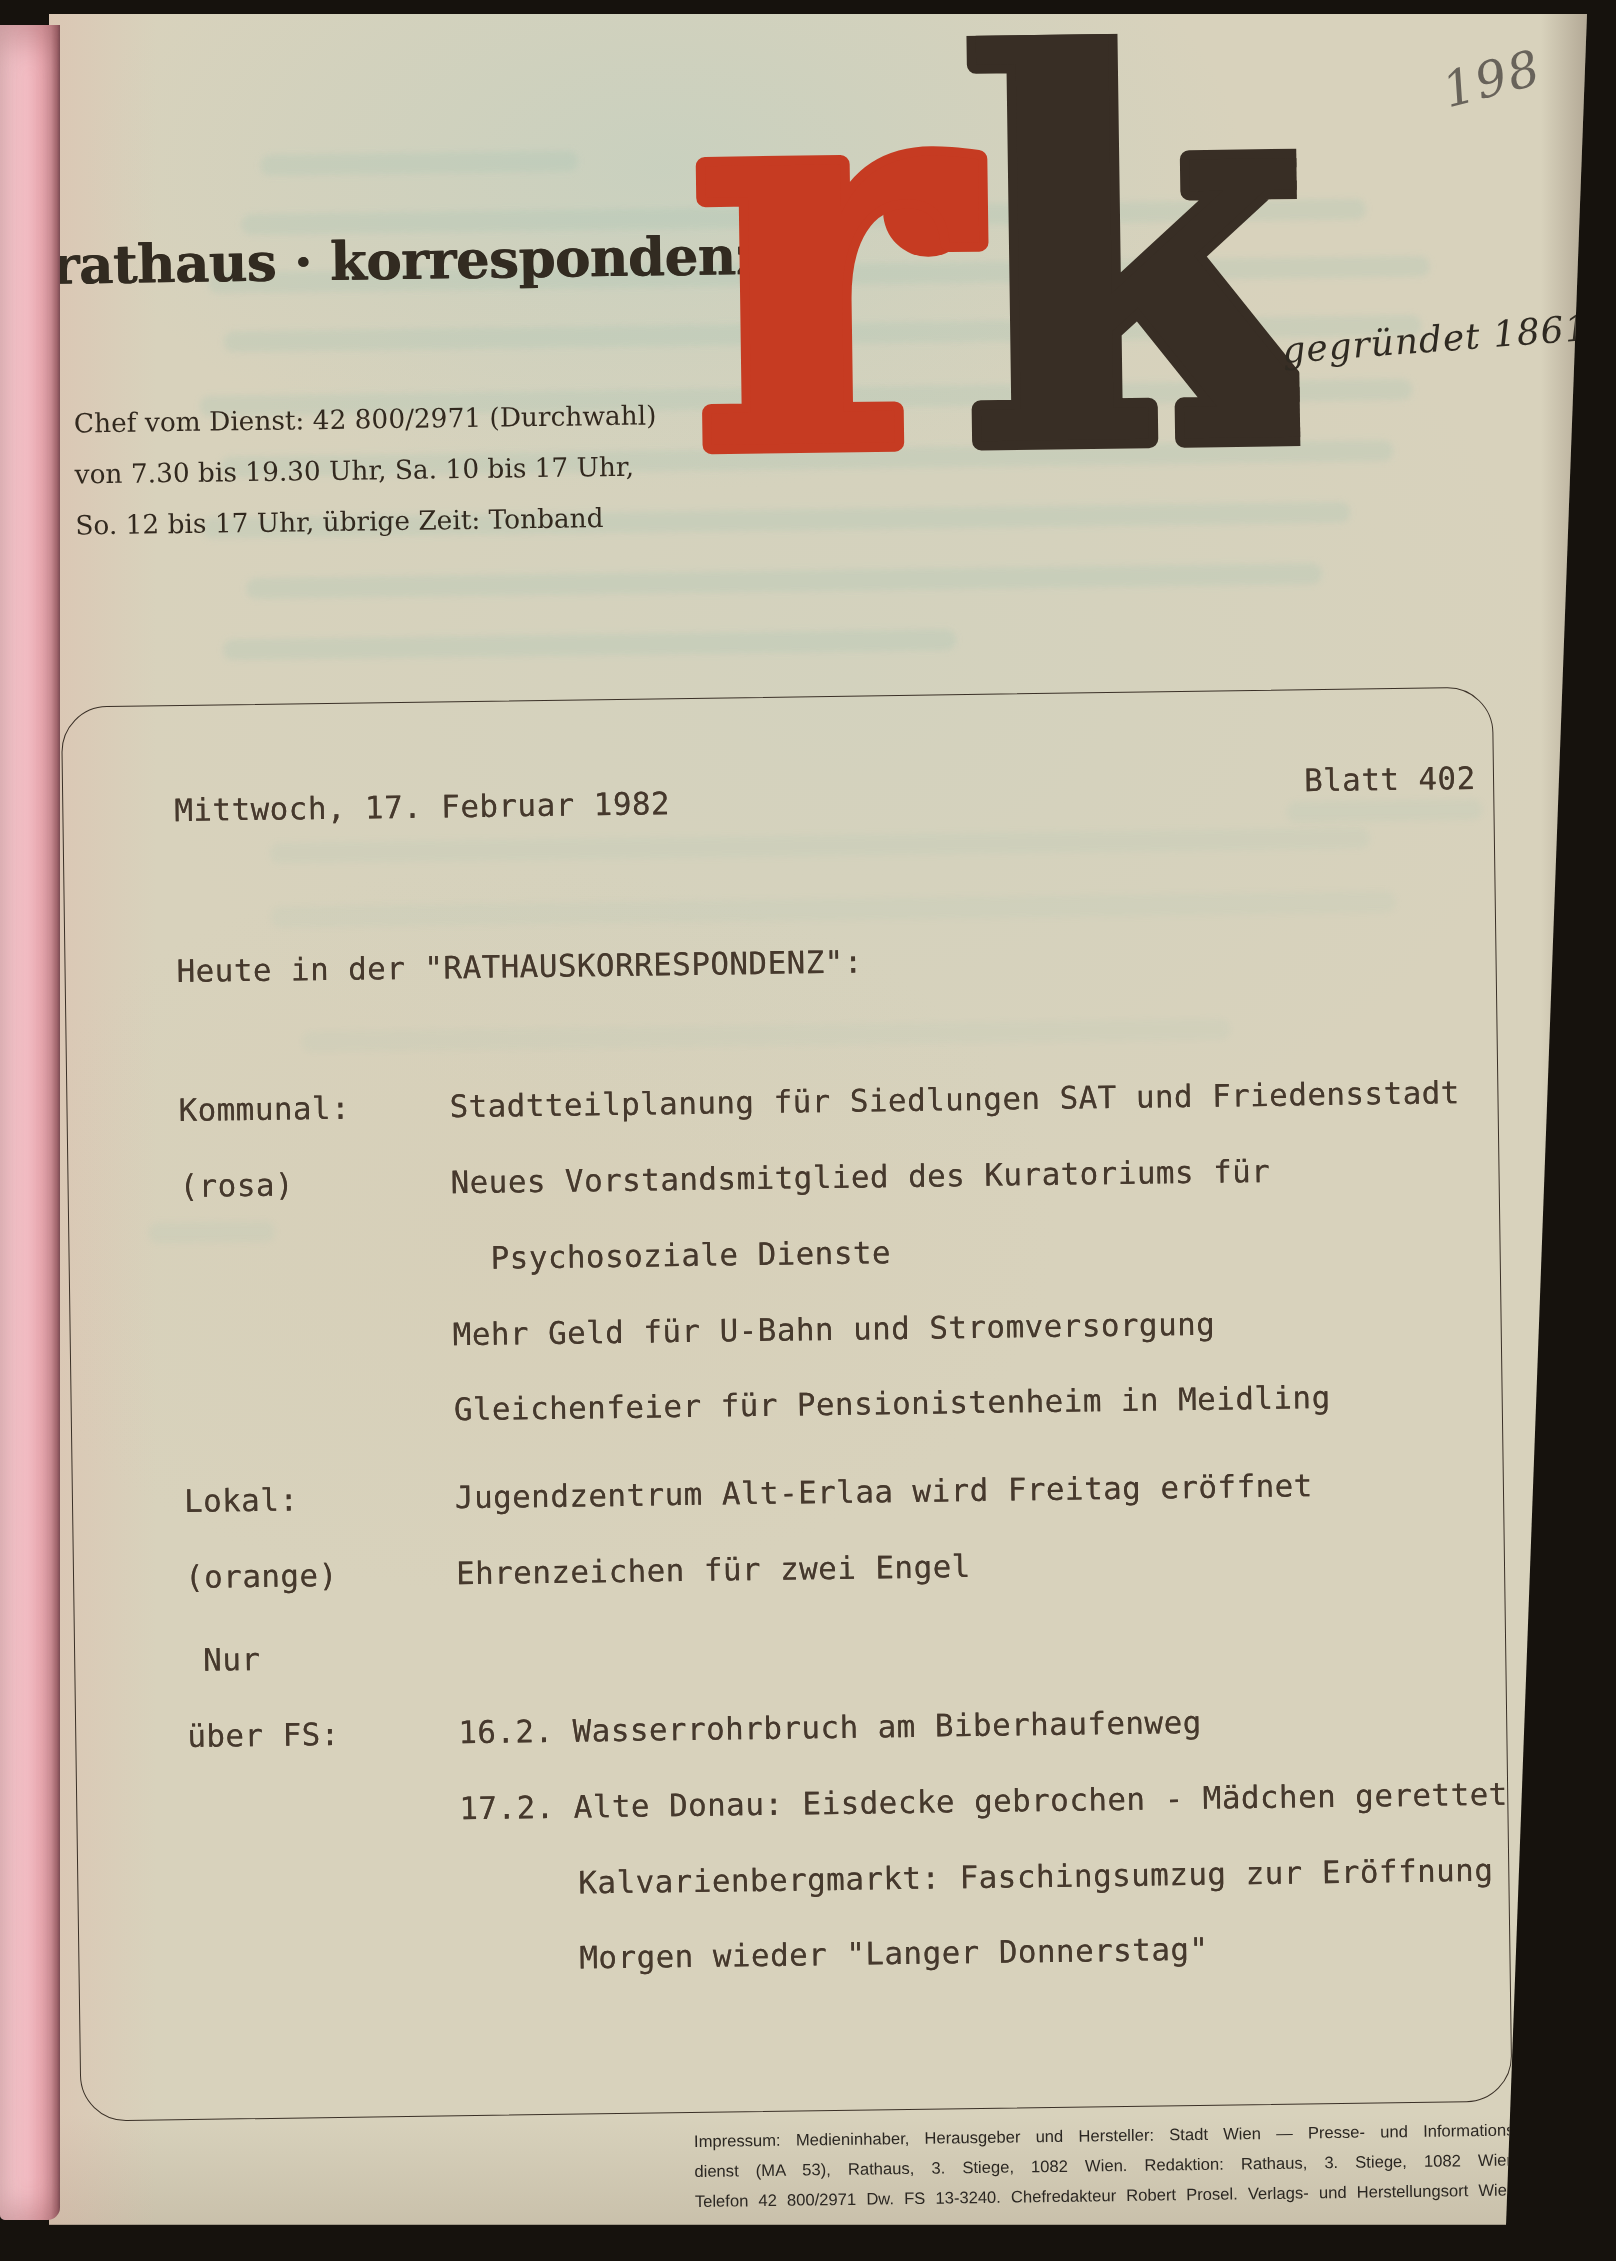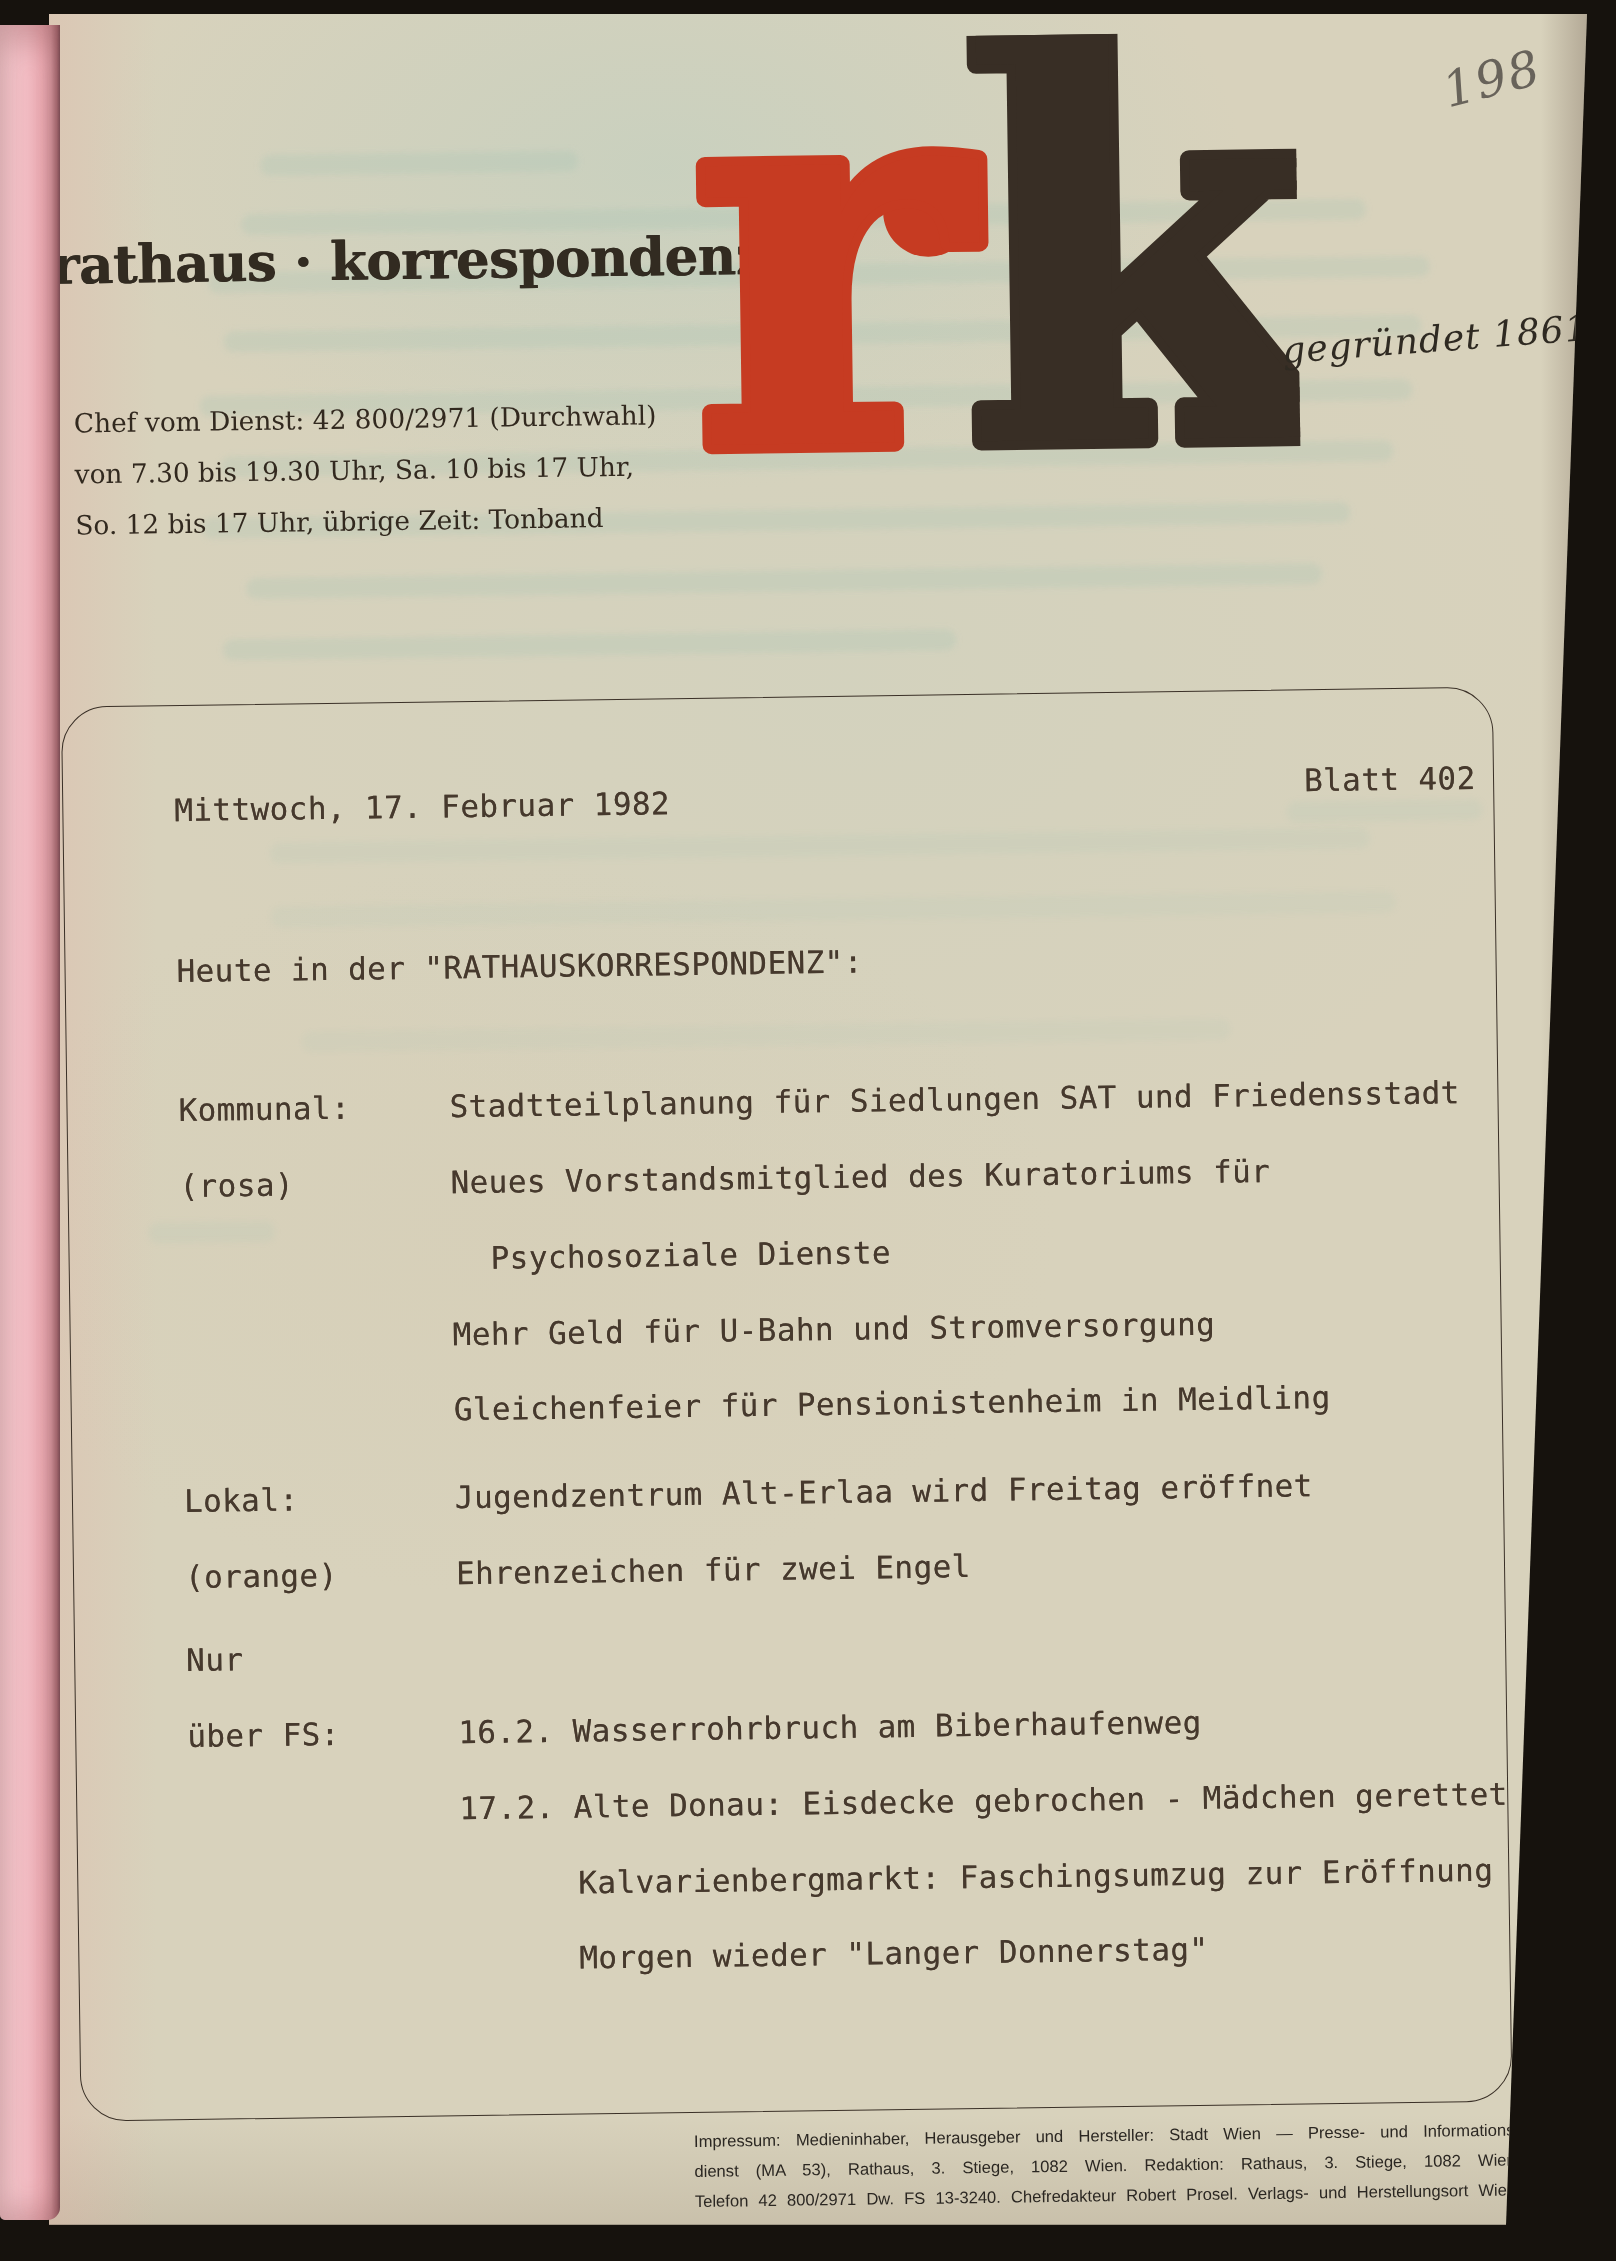--- a/index.html
+++ b/index.html
@@ -111,21 +111,21 @@
       <span class="tw" style="left:382px;top:462px">Neues Vorstandsmitglied des Kuratoriums für</span>
       <span class="tw" style="left:421px;top:538px">Psychosoziale Dienste</span>
       <span class="tw" style="left:382px;top:614px">Mehr Geld für U-Bahn und Stromversorgung</span>
       <span class="tw" style="left:382px;top:689px">Gleichenfeier für Pensionistenheim in Meidling</span>
 
       <span class="tw" style="left:111px;top:777px">Lokal:</span>
       <span class="tw" style="left:111px;top:853px">(orange)</span>
       <span class="tw" style="left:382px;top:777px">Jugendzentrum Alt-Erlaa wird Freitag eröffnet</span>
       <span class="tw" style="left:382px;top:853px">Ehrenzeichen für zwei Engel</span>
 
-      <span class="tw" style="left:111px;top:936px">Nur</span>
+      <span class="tw" style="left:128px;top:936px">Nur</span>
       <span class="tw" style="left:111px;top:1012px">über FS:</span>
       <span class="tw" style="left:382px;top:1012px">16.2. Wasserrohrbruch am Biberhaufenweg</span>
       <span class="tw" style="left:382px;top:1088px">17.2. Alte Donau: Eisdecke gebrochen - Mädchen gerettet</span>
       <span class="tw" style="left:500px;top:1164px">Kalvarienbergmarkt: Faschingsumzug zur Eröffnung</span>
       <span class="tw" style="left:500px;top:1239px">Morgen wieder "Langer Donnerstag"</span>
     </div>
 
     <div class="impressum">
       <div class="imp-line">Impressum: Medieninhaber, Herausgeber und Hersteller: Stadt Wien — Presse- und Informations-</div>
       <div class="imp-line">dienst (MA 53), Rathaus, 3. Stiege, 1082 Wien. Redaktion: Rathaus, 3. Stiege, 1082 Wien.</div>

